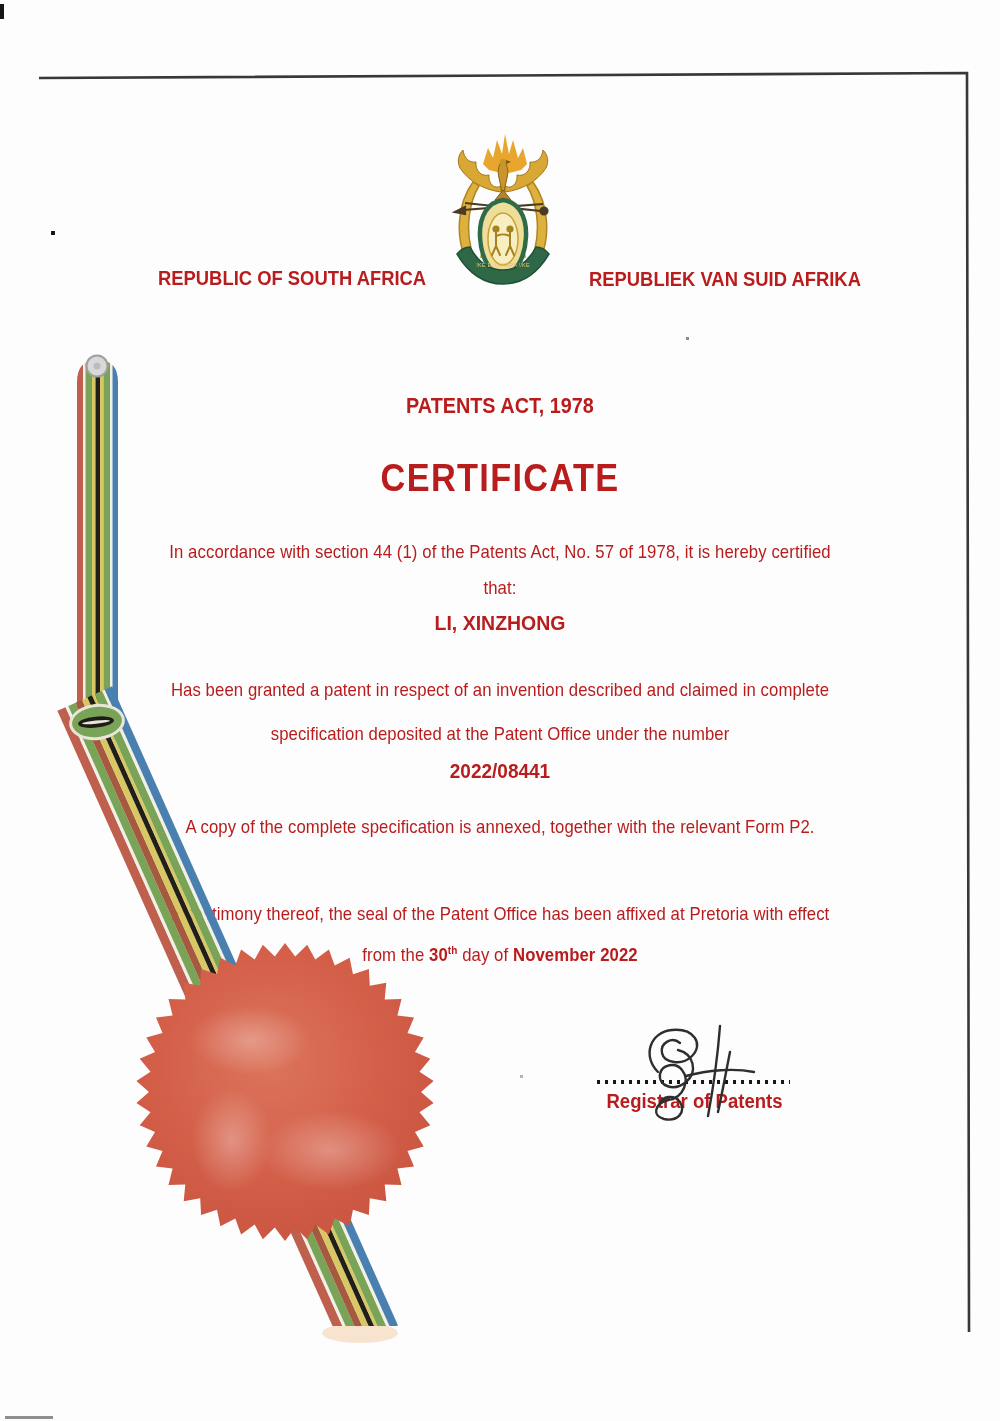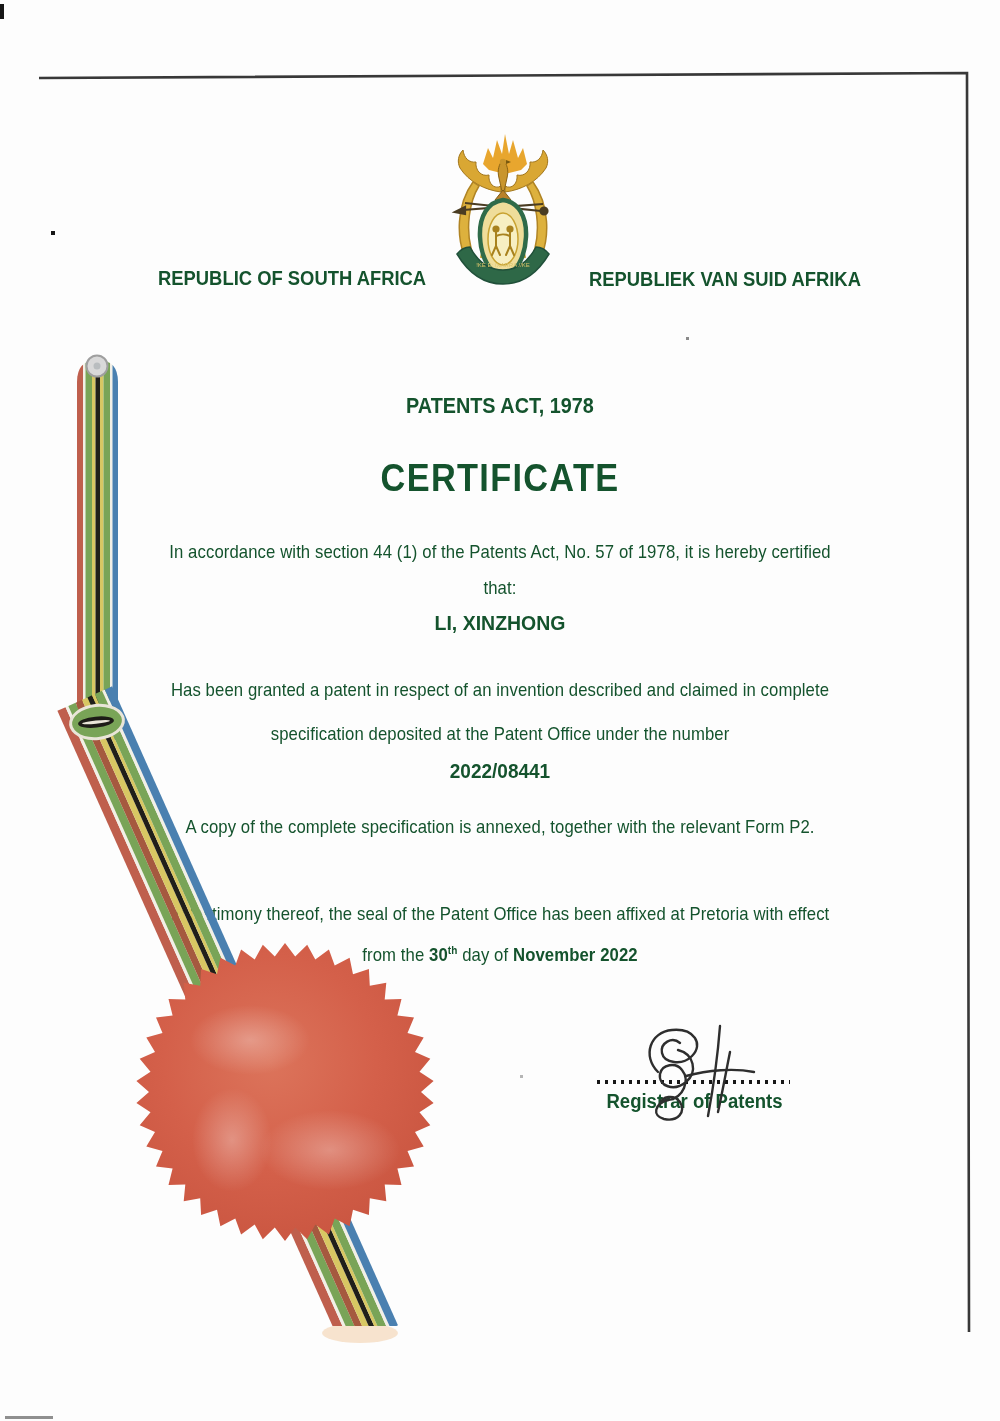--- a/index.html
+++ b/index.html
@@ -1,18 +1,18 @@
 <!DOCTYPE html>
 <html><head>
 <meta charset="utf-8">
 <style>
   html,body { margin:0; padding:0; background:#ffffff; }
   .page {
     position:relative; width:1000px; height:1421px; overflow:hidden;
-    background:#fdfdfd; color:#14532d;
+    background:#fdfdfd; color:#b91c1c;
     font-family:"Liberation Sans", sans-serif;
   }
   .center-line { position:absolute; left:0; width:1000px; text-align:center; white-space:nowrap; }
   .body-line { font-size:19px; transform:scaleX(0.88); letter-spacing:0.1px; }
   .bold { font-weight:bold; }
   .country-label { position:absolute; font-weight:bold; font-size:20px;
                    transform:scaleX(0.92); transform-origin:left center; white-space:nowrap; }
   .act-line  { top:393px; font-size:22px; font-weight:bold; transform:scaleX(0.9); }
   .cert-title{ top:456px; font-size:39px; font-weight:bold; letter-spacing:1.5px; transform:scaleX(0.88); }
   .name-line { font-size:20.5px; font-weight:bold; transform:scaleX(0.95); }

